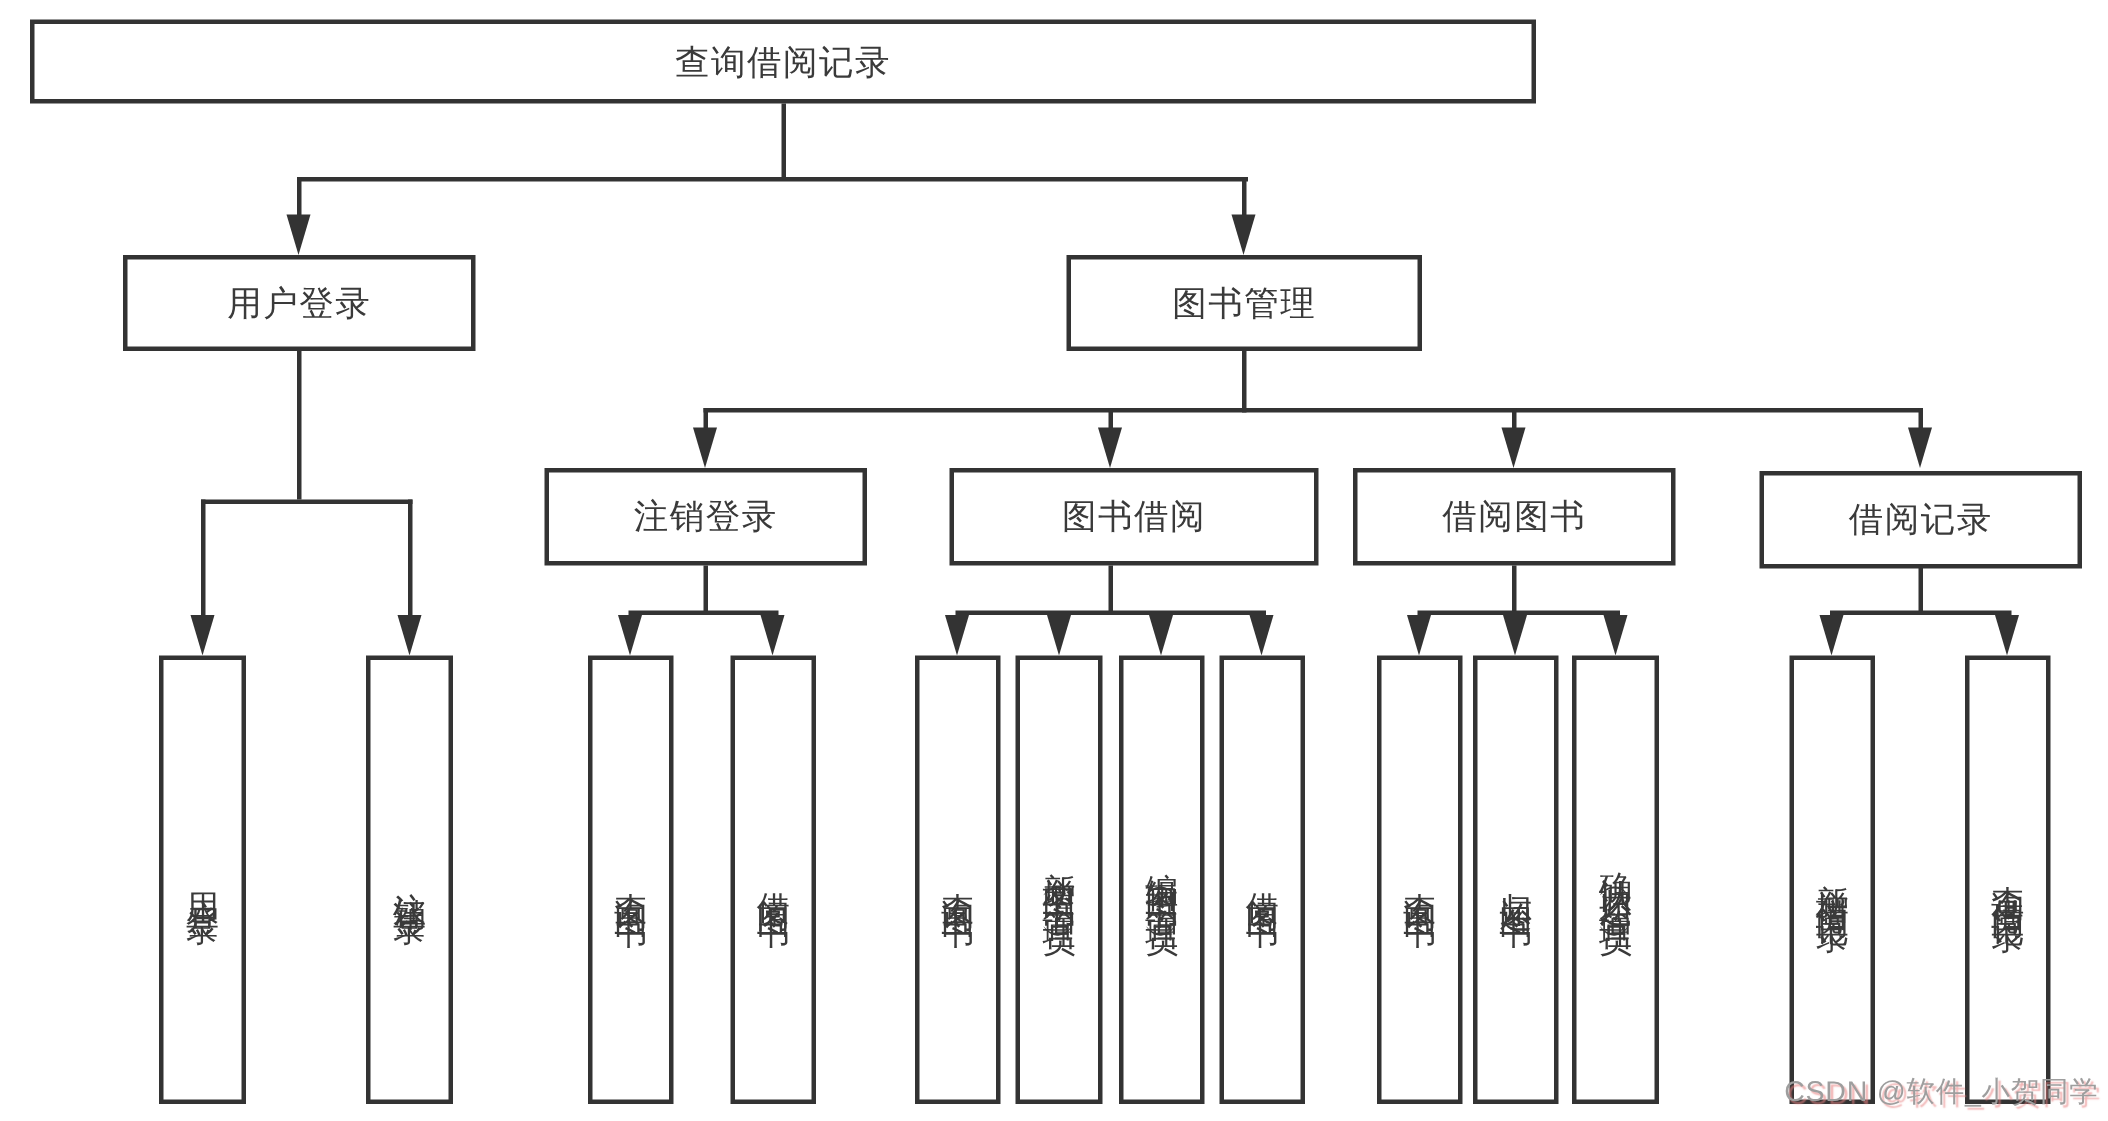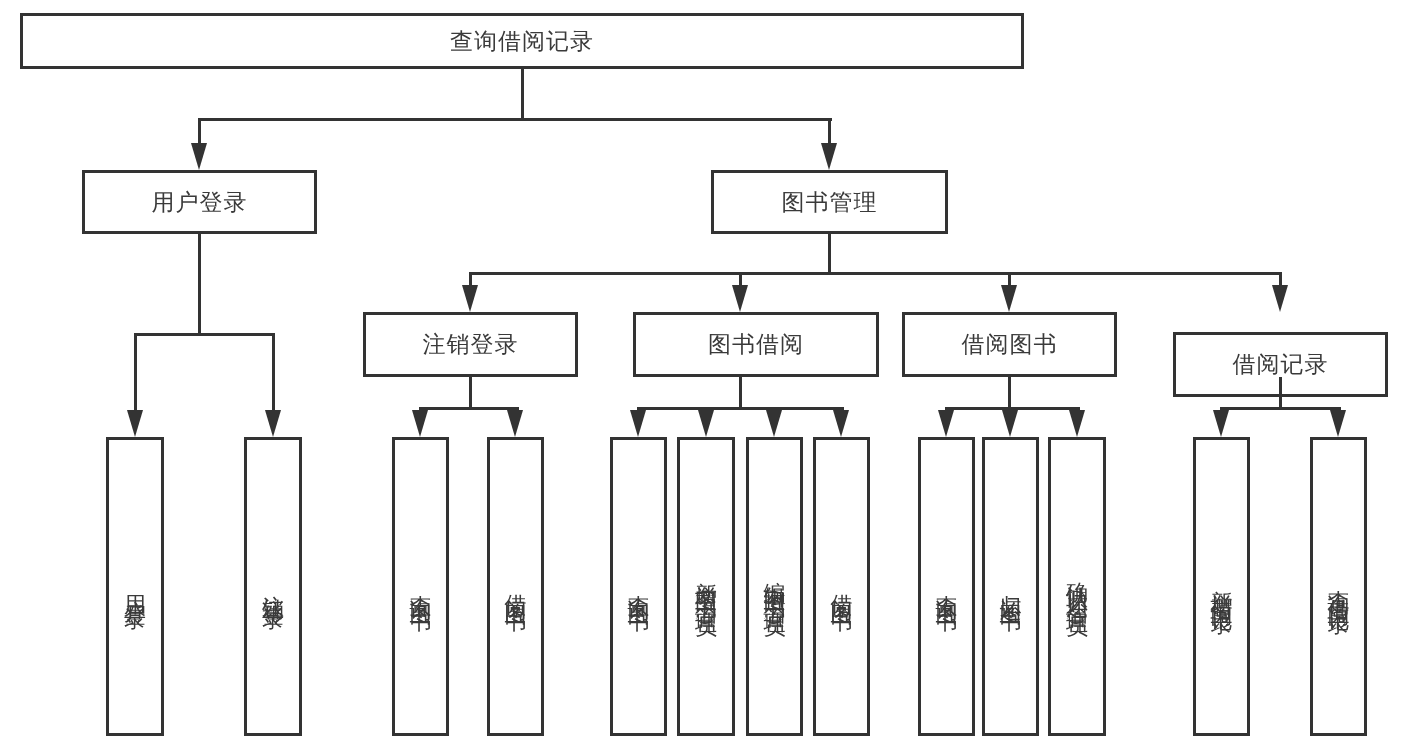--- a/index.html
+++ b/index.html
@@ -90,21 +90,21 @@
   <div class="line" style="left:739px; top:272px; width:3px; height:16px;"></div>
   <div class="arrow" style="left:732px; top:285px;"></div>
   <div class="line" style="left:1008px; top:272px; width:3px; height:16px;"></div>
   <div class="arrow" style="left:1001px; top:285px;"></div>
   <div class="line" style="left:1279px; top:272px; width:3px; height:16px;"></div>
   <div class="arrow" style="left:1272px; top:285px;"></div>
 
   <div class="node h-label" style="left:363px; top:312px; width:215px; height:65px;">注销登录</div>
   <div class="node h-label" style="left:633px; top:312px; width:246px; height:65px;">图书借阅</div>
   <div class="node h-label" style="left:902px; top:312px; width:215px; height:65px;">借阅图书</div>
-  <div class="node h-label" style="left:1173px; top:332px; width:215px; height:65px;">借阅记录</div>
+  <div class="node h-label" style="left:1173px; top:314px; width:215px; height:65px;">借阅记录</div>
 
   <div class="line" style="left:469px; top:377px; width:3px; height:31px;"></div>
   <div class="line" style="left:419px; top:407px; width:100px; height:3px;"></div>
   <div class="arrow" style="left:412px; top:410px;"></div>
   <div class="arrow" style="left:507px; top:410px;"></div>
 
   <div class="line" style="left:739px; top:377px; width:3px; height:31px;"></div>
   <div class="line" style="left:637px; top:407px; width:207px; height:3px;"></div>
   <div class="arrow" style="left:630px; top:410px;"></div>
   <div class="arrow" style="left:698px; top:410px;"></div>
@@ -159,14 +159,15 @@
     <span>确认归还（管理员）</span>
   </div>
 
   <div class="leaf" style="left:1193px; top:437px; width:57px; height:299px;">
     <span>新增借阅记录</span>
   </div>
   <div class="leaf" style="left:1310px; top:437px; width:57px; height:299px;">
     <span>查询借阅记录</span>
   </div>
 
+  <div id="watermark">CSDN @软件_小贺同学</div>
 
 </div>
 
 </body></html>

